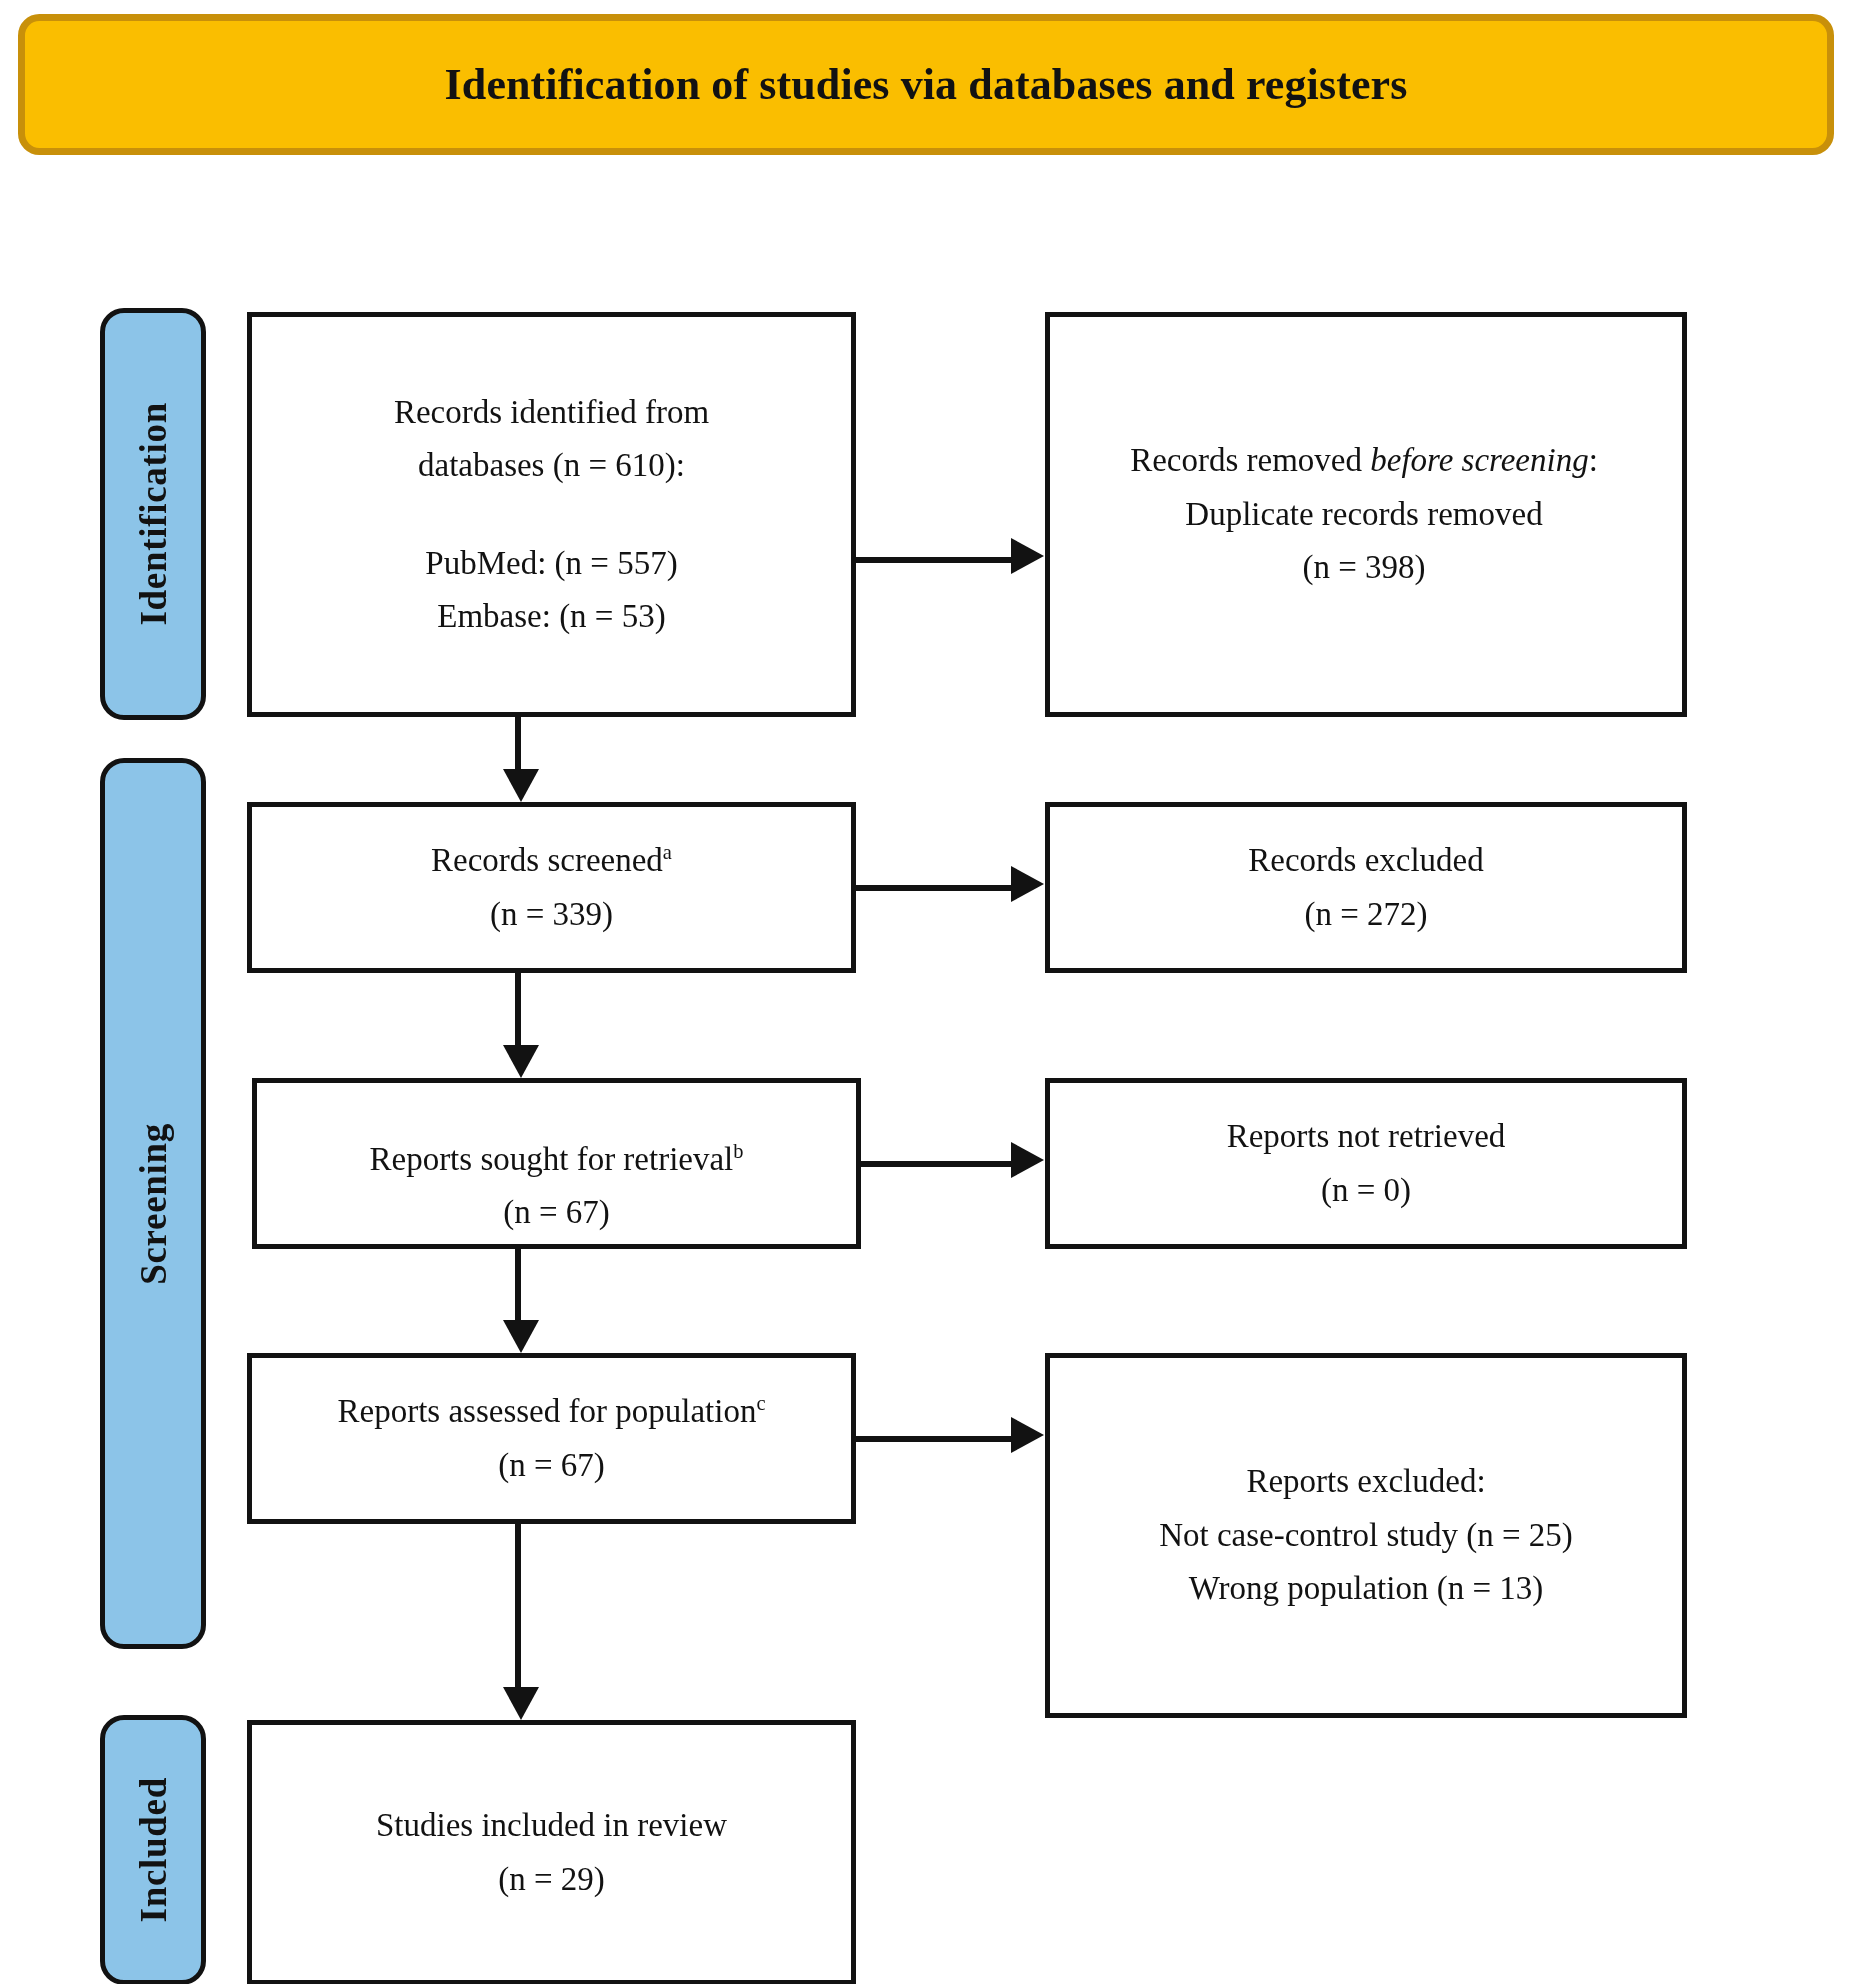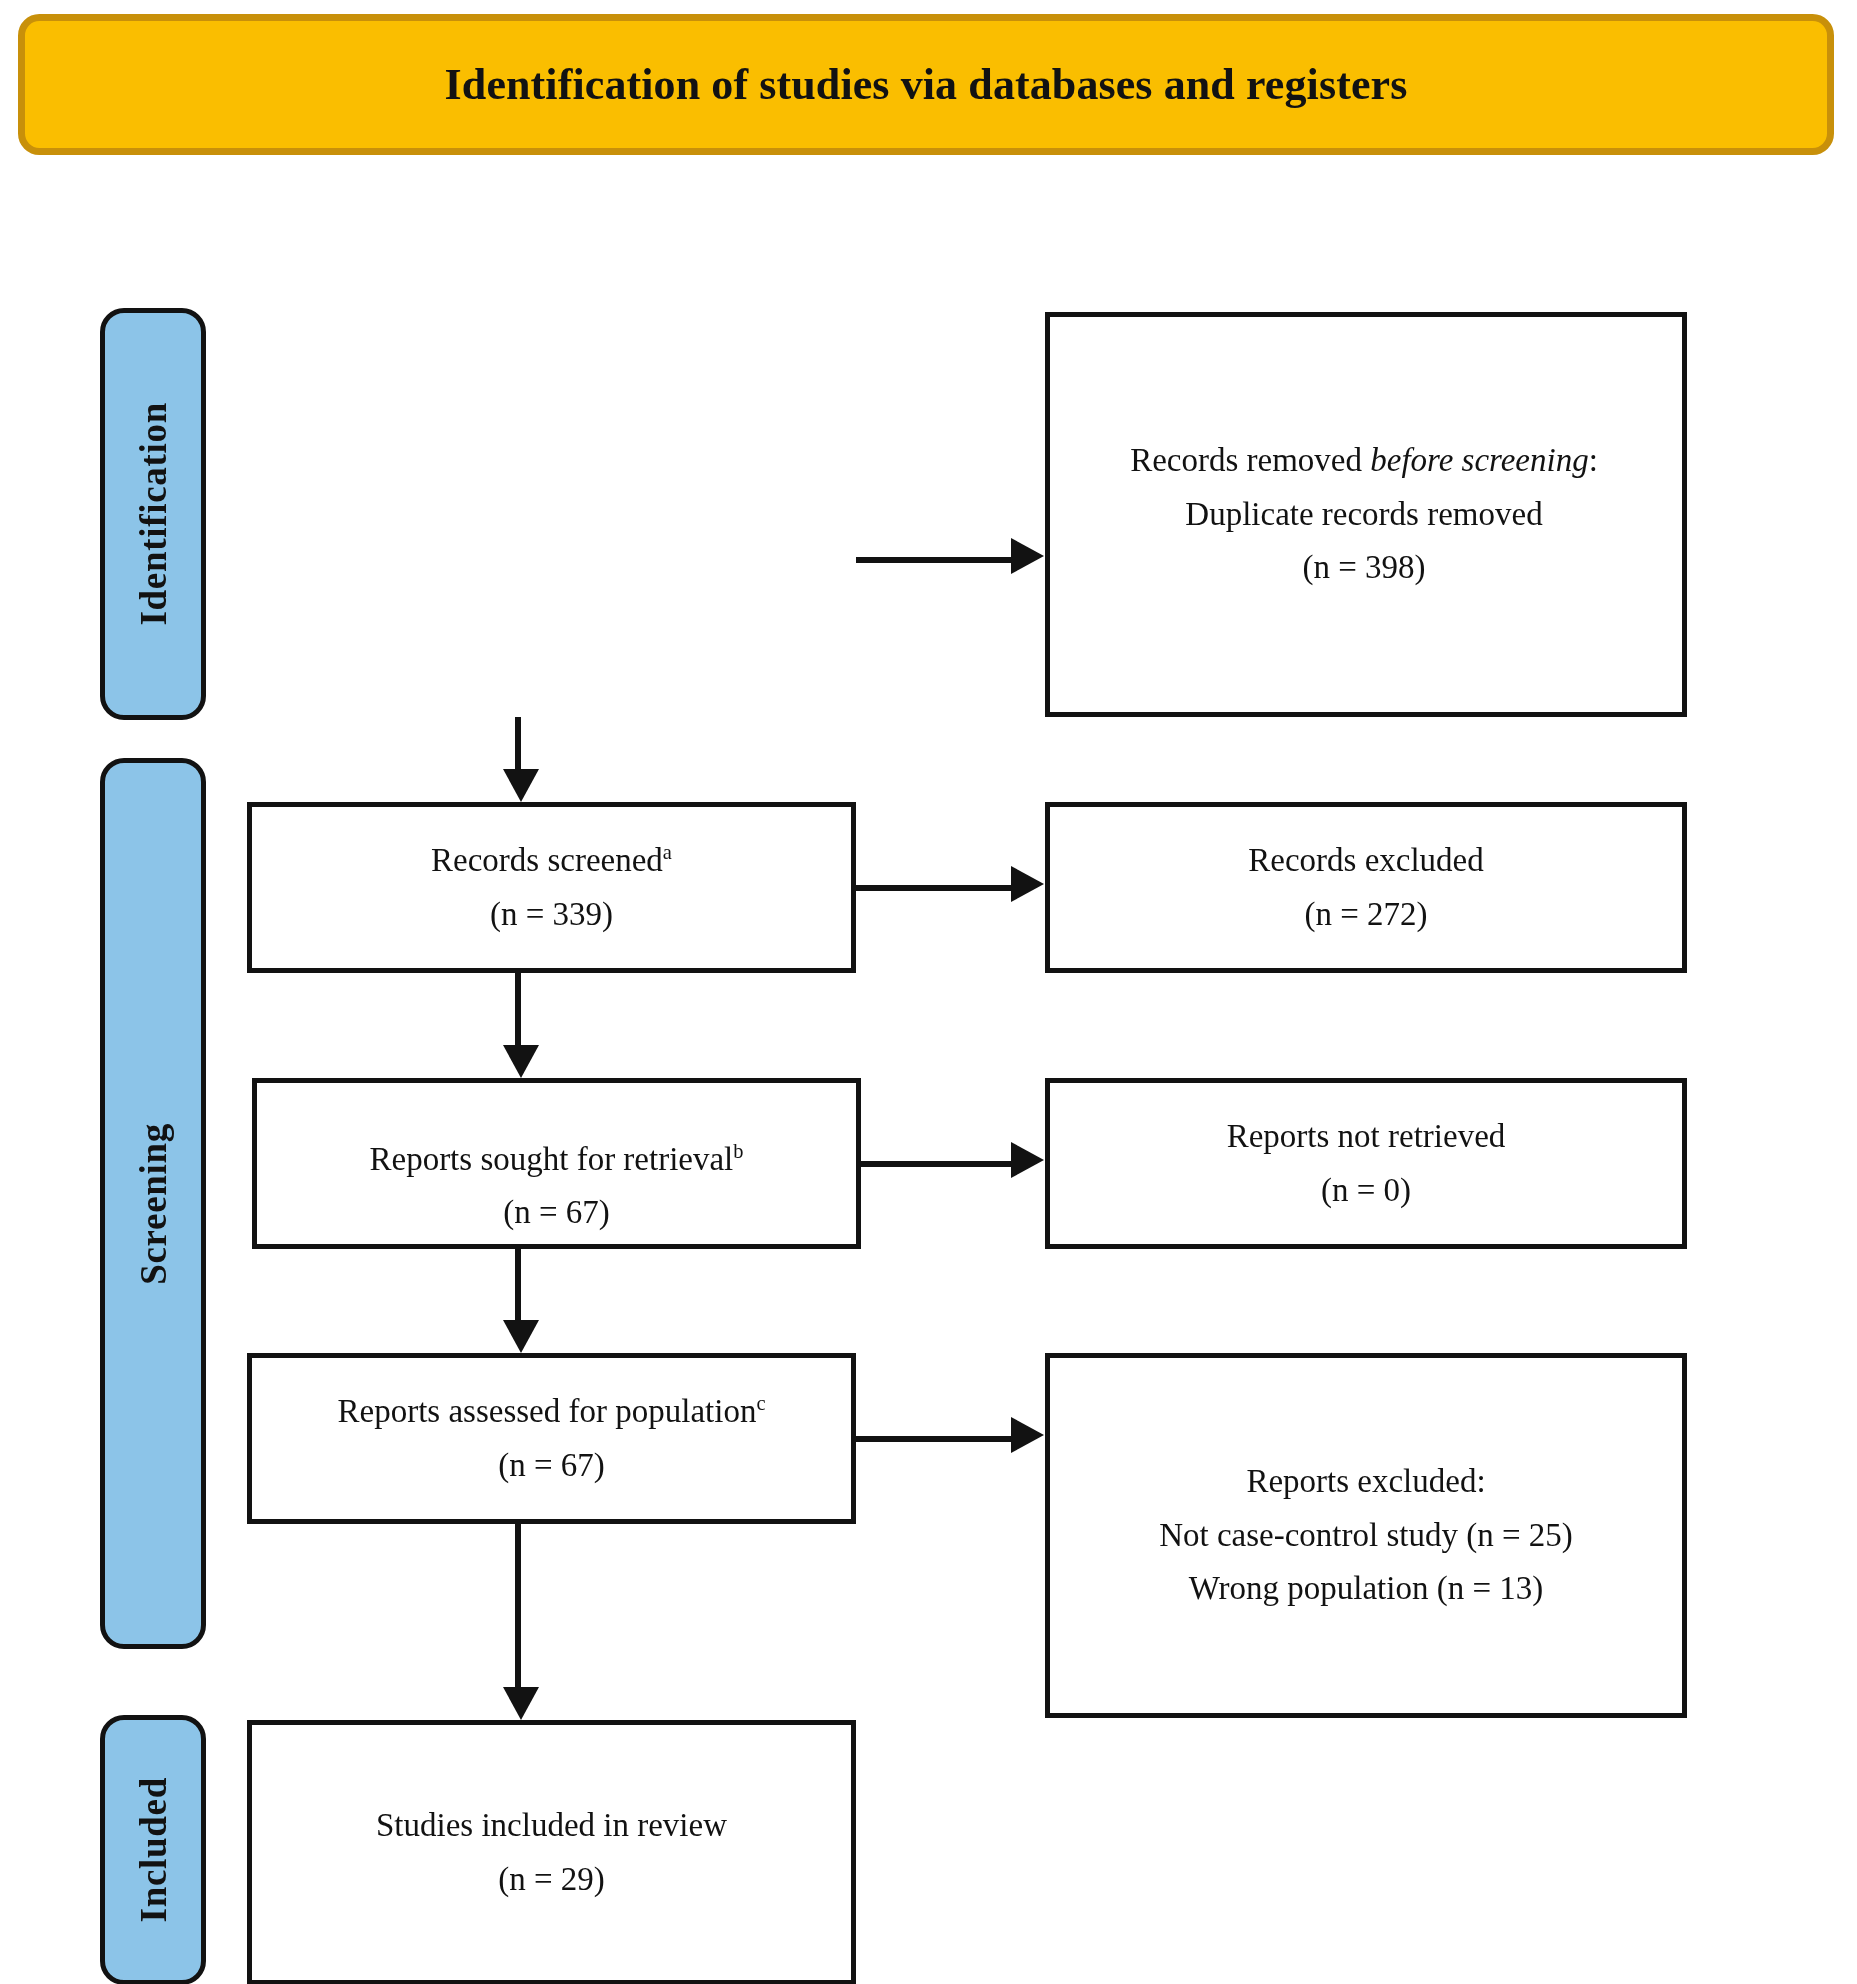--- a/index.html
+++ b/index.html
@@ -149,20 +149,27 @@
   <div class="stage" id="stage-identification">
     <span class="stage-label">Identification</span>
   </div>
   <div class="stage" id="stage-screening">
     <span class="stage-label">Screening</span>
   </div>
   <div class="stage" id="stage-included">
     <span class="stage-label">Included</span>
   </div>
 
+  <div class="box" id="box-identified">
+    <div class="line">Records identified from</div>
+    <div class="line">databases (n = 610):</div>
+    <div class="line spacer">&nbsp;</div>
+    <div class="line">PubMed: (n = 557)</div>
+    <div class="line">Embase: (n = 53)</div>
+  </div>
 
   <div class="box" id="box-removed">
     <div class="line"><span>Records removed </span><em>before screening</em><span>:</span></div>
     <div class="line">Duplicate records removed</div>
     <div class="line">(n = 398)</div>
   </div>
 
   <div class="box" id="box-screened">
     <div class="line"><span>Records screened</span><sup>a</sup></div>
     <div class="line">(n = 339)</div>

